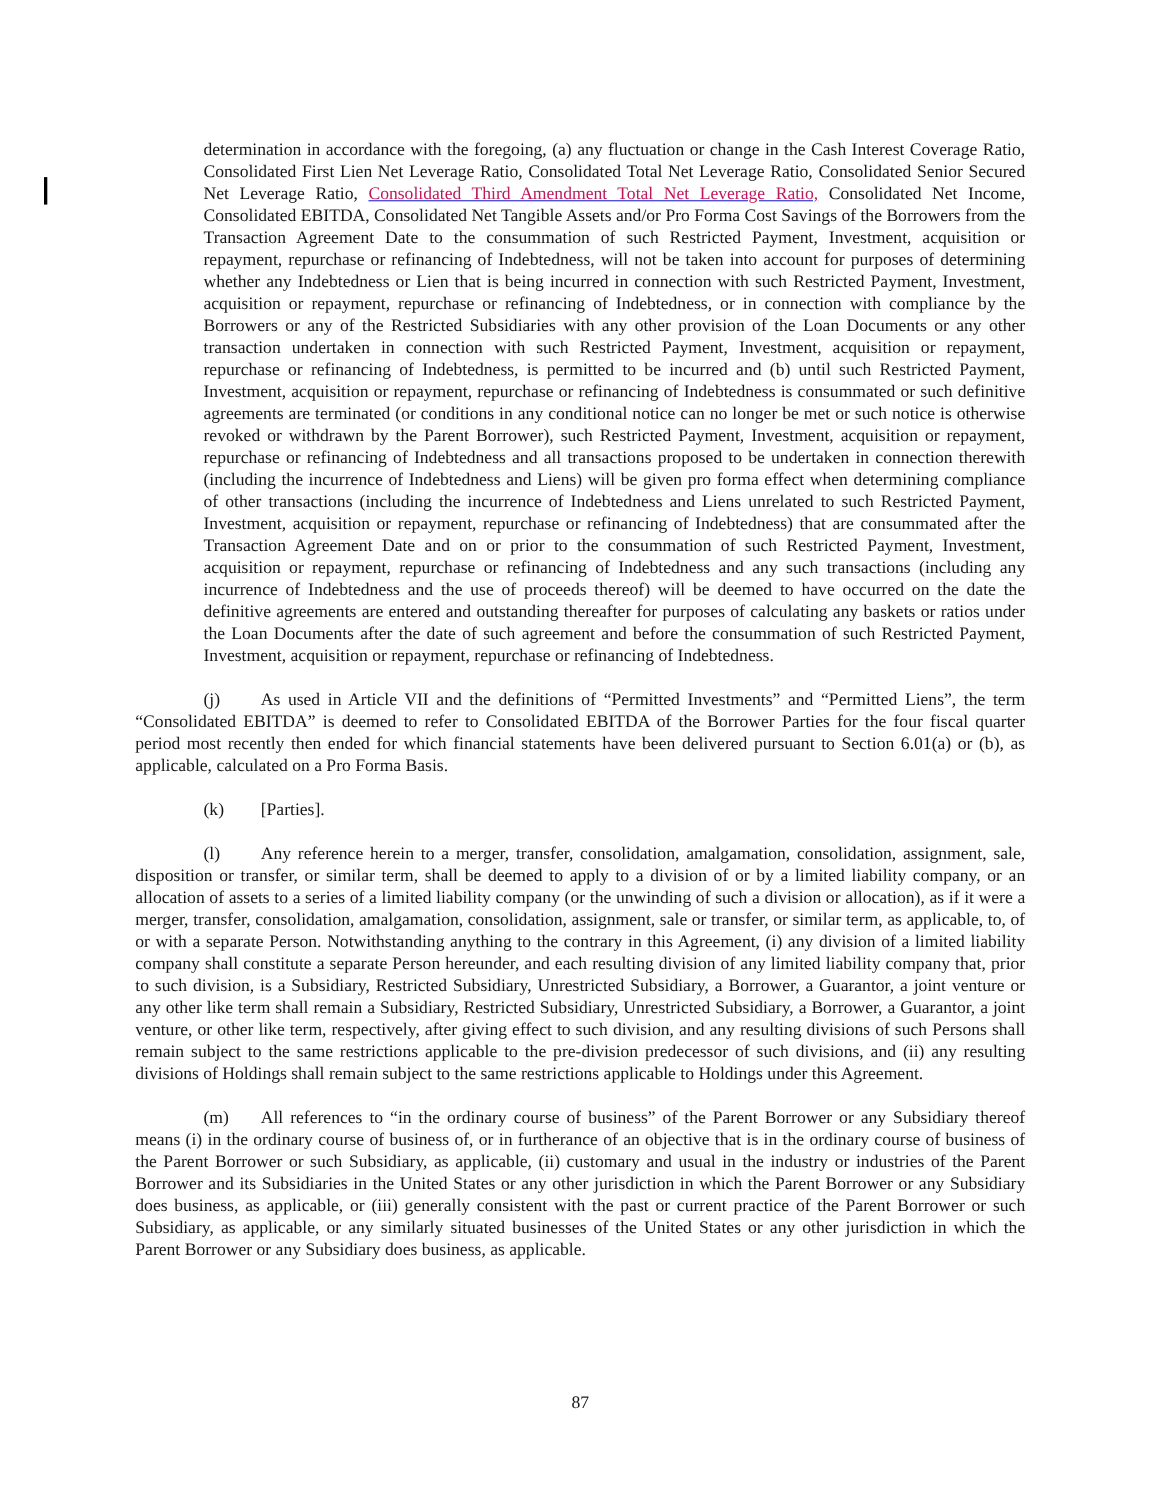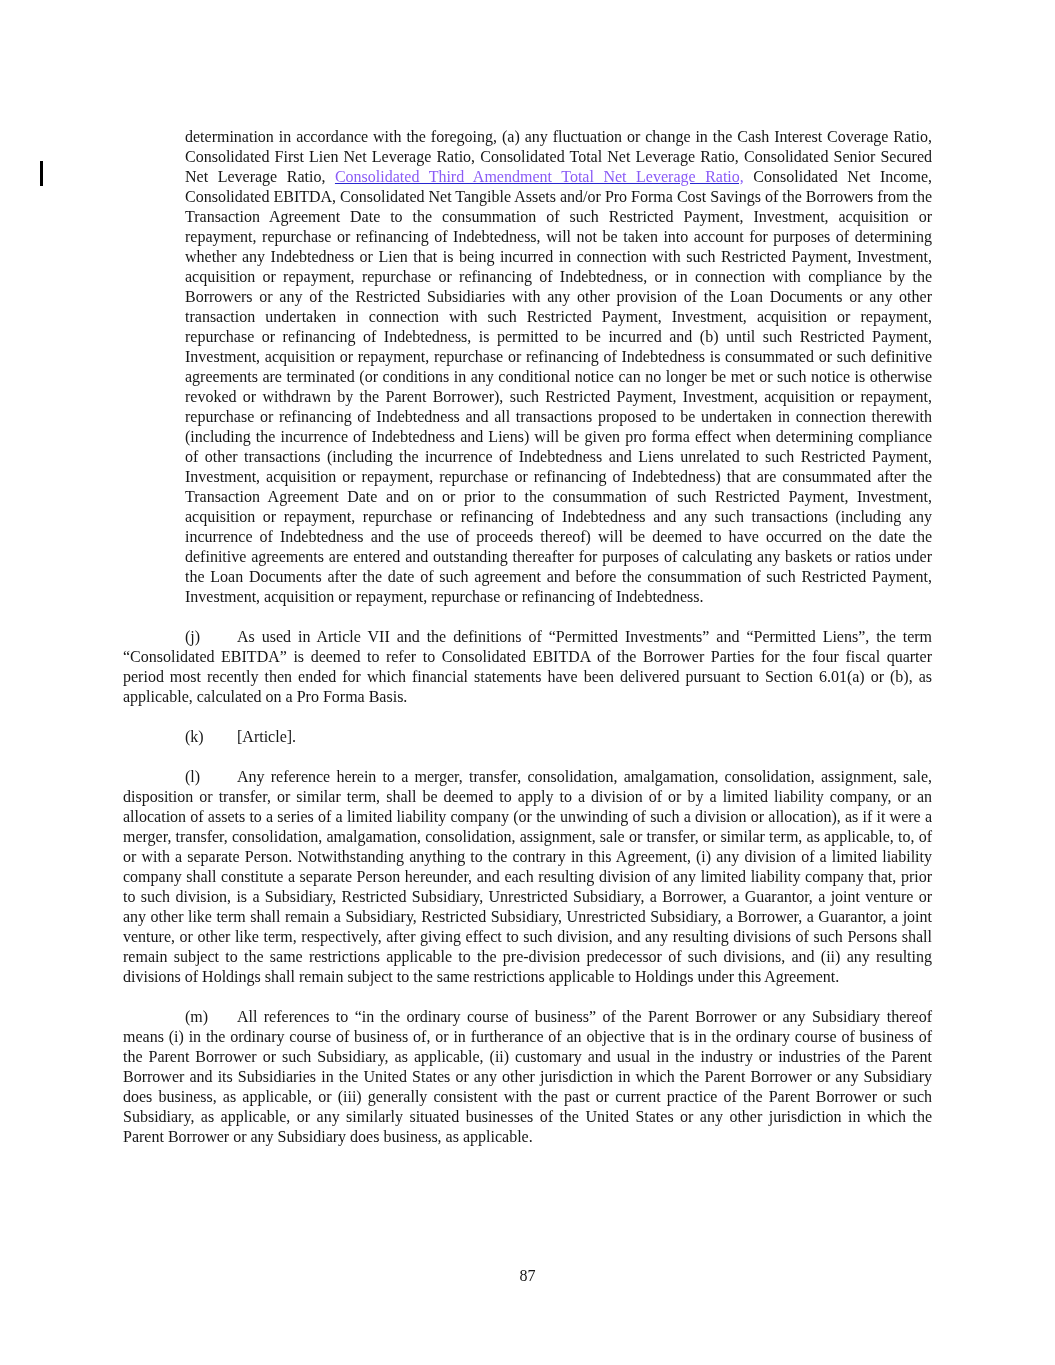--- a/index.html
+++ b/index.html
@@ -45,21 +45,21 @@
   }
   .para.hanging {
     text-indent: 62px;
   }
   .clause-label {
     display: inline-block;
     width: 52px;
     text-indent: 0;
   }
   .insertion {
-    color: #8b5cf6;
+    color: #be185d;
     text-decoration: underline;
     text-decoration-color: #2626cf;
   }
   .page-number {
     position: absolute;
     top: 1266px;
     left: 0;
     width: 100%;
     text-align: center;
     font-size: 16px;
@@ -73,21 +73,21 @@
 <div class="page">
 
   <div class="change-bar"></div>
 
   <div class="content">
 
     <p class="para indented"><span>determination in accordance with the foregoing, (a) any fluctuation or change in the Cash Interest Coverage Ratio, Consolidated First Lien Net Leverage Ratio, Consolidated Total Net Leverage Ratio, Consolidated Senior Secured Net Leverage Ratio, </span><span class="insertion">Consolidated Third Amendment Total Net Leverage Ratio,</span><span> Consolidated Net Income, Consolidated EBITDA, Consolidated Net Tangible Assets and/or Pro Forma Cost Savings of the Borrowers from the Transaction Agreement Date to the consummation of such Restricted Payment, Investment, acquisition or repayment, repurchase or refinancing of Indebtedness, will not be taken into account for purposes of determining whether any Indebtedness or Lien that is being incurred in connection with such Restricted Payment, Investment, acquisition or repayment, repurchase or refinancing of Indebtedness, or in connection with compliance by the Borrowers or any of the Restricted Subsidiaries with any other provision of the Loan Documents or any other transaction undertaken in connection with such Restricted Payment, Investment, acquisition or repayment, repurchase or refinancing of Indebtedness, is permitted to be incurred and (b) until such Restricted Payment, Investment, acquisition or repayment, repurchase or refinancing of Indebtedness is consummated or such definitive agreements are terminated (or conditions in any conditional notice can no longer be met or such notice is otherwise revoked or withdrawn by the Parent Borrower), such Restricted Payment, Investment, acquisition or repayment, repurchase or refinancing of Indebtedness and all transactions proposed to be undertaken in connection therewith (including the incurrence of Indebtedness and Liens) will be given pro forma effect when determining compliance of other transactions (including the incurrence of Indebtedness and Liens unrelated to such Restricted Payment, Investment, acquisition or repayment, repurchase or refinancing of Indebtedness) that are consummated after the Transaction Agreement Date and on or prior to the consummation of such Restricted Payment, Investment, acquisition or repayment, repurchase or refinancing of Indebtedness and any such transactions (including any incurrence of Indebtedness and the use of proceeds thereof) will be deemed to have occurred on the date the definitive agreements are entered and outstanding thereafter for purposes of calculating any baskets or ratios under the Loan Documents after the date of such agreement and before the consummation of such Restricted Payment, Investment, acquisition or repayment, repurchase or refinancing of Indebtedness.</span></p>
 
     <p class="para hanging"><span class="clause-label">(j)</span><span>As used in Article VII and the definitions of “Permitted Investments” and “Permitted Liens”, the term “Consolidated EBITDA” is deemed to refer to Consolidated EBITDA of the Borrower Parties for the four fiscal quarter period most recently then ended for which financial statements have been delivered pursuant to Section 6.01(a) or (b), as applicable, calculated on a Pro Forma Basis.</span></p>
 
-    <p class="para hanging"><span class="clause-label">(k)</span><span>[Article].</span></p>
+    <p class="para hanging"><span class="clause-label">(k)</span><span>[Parties].</span></p>
 
     <p class="para hanging"><span class="clause-label">(l)</span><span>Any reference herein to a merger, transfer, consolidation, amalgamation, consolidation, assignment, sale, disposition or transfer, or similar term, shall be deemed to apply to a division of or by a limited liability company, or an allocation of assets to a series of a limited liability company (or the unwinding of such a division or allocation), as if it were a merger, transfer, consolidation, amalgamation, consolidation, assignment, sale or transfer, or similar term, as applicable, to, of or with a separate Person.  Notwithstanding anything to the contrary in this Agreement, (i) any division of a limited liability company shall constitute a separate Person hereunder, and each resulting division of any limited liability company that, prior to such division, is a Subsidiary, Restricted Subsidiary, Unrestricted Subsidiary, a Borrower, a Guarantor, a joint venture or any other like term shall remain a Subsidiary, Restricted Subsidiary, Unrestricted Subsidiary, a Borrower, a Guarantor, a joint venture, or other like term, respectively, after giving effect to such division, and any resulting divisions of such Persons shall remain subject to the same restrictions applicable to the pre-division predecessor of such divisions, and (ii) any resulting divisions of Holdings shall remain subject to the same restrictions applicable to Holdings under this Agreement.</span></p>
 
     <p class="para hanging"><span class="clause-label">(m)</span><span>All references to “in the ordinary course of business” of the Parent Borrower or any Subsidiary thereof means (i) in the ordinary course of business of, or in furtherance of an objective that is in the ordinary course of business of the Parent Borrower or such Subsidiary, as applicable, (ii) customary and usual in the industry or industries of the Parent Borrower and its Subsidiaries in the United States or any other jurisdiction in which the Parent Borrower or any Subsidiary does business, as applicable, or (iii) generally consistent with the past or current practice of the Parent Borrower or such Subsidiary, as applicable, or any similarly situated businesses of the United States or any other jurisdiction in which the Parent Borrower or any Subsidiary does business, as applicable.</span></p>
 
   </div>
 
   <div class="page-number">87</div>
 
 </div>

